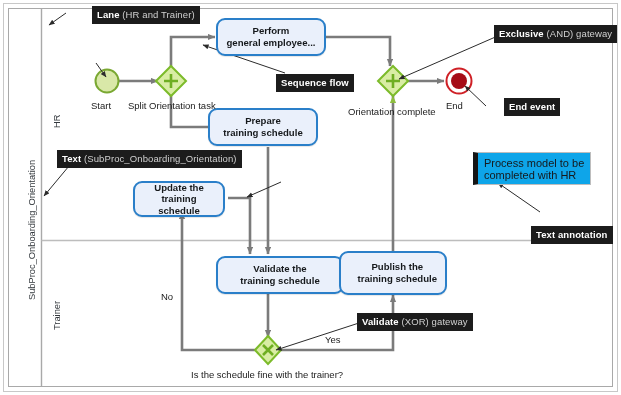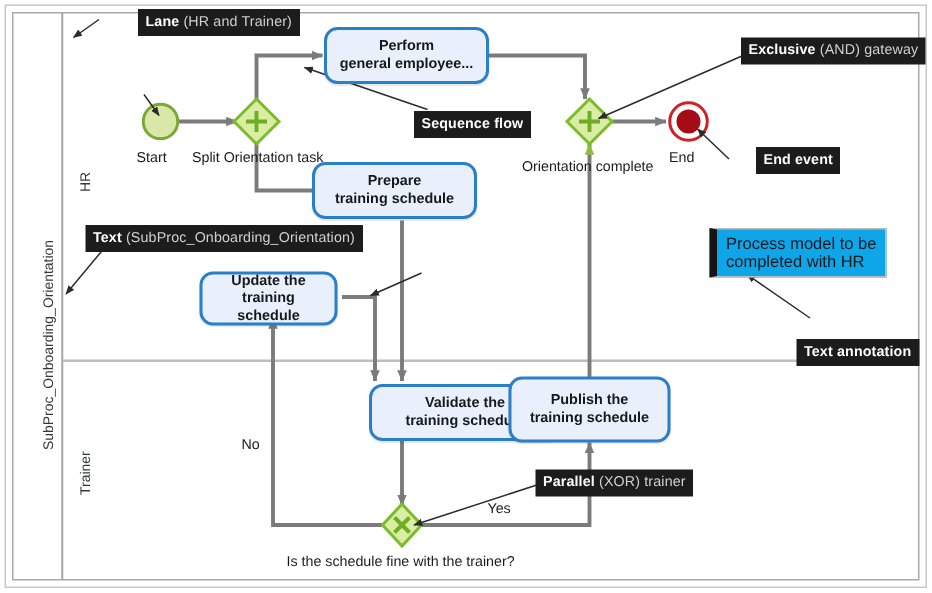--- a/index.html
+++ b/index.html
@@ -140,28 +140,28 @@
     </span>
   </div>
 
   <div class="task" style="left:133px;top:181px;width:92px;height:36px;">
     <span>
       <span>Update the</span>
       <span>training schedule</span>
     </span>
   </div>
 
-  <div class="task" style="left:216px;top:256px;width:128px;height:38px;margin-left:30px;">
+  <div class="task" style="left:216px;top:256px;width:128px;height:38px;">
     <span>
       <span>Validate the</span>
       <span>training schedule</span>
     </span>
   </div>
 
-  <div class="task" style="left:339px;top:251px;width:108px;height:44px;">
+  <div class="task" style="left:339px;top:251px;width:108px;height:44px;justify-content:flex-end;">
     <span>
       <span>Publish the</span>
       <span>training schedule</span>
     </span>
   </div>
 
   <div class="annot" style="left:473px;top:152px;width:118px;height:33px;">
     <div>Process model to be</div>
     <div>completed with HR</div>
   </div>
@@ -185,15 +185,15 @@
 
   <div class="chip" style="left:57px;top:150px;"><b>Text</b><i> (SubProc_Onboarding_Orientation)</i></div>
 
 
   <div class="chip" style="left:494px;top:25px;"><b>Exclusive</b><i> (AND) gateway</i></div>
 
   <div class="chip" style="left:480px;top:98px;margin-left:24px;"><b>End event</b><i></i></div>
 
   <div class="chip" style="left:531px;top:210px;margin-top:16px;"><b>Text annotation</b><i></i></div>
 
-  <div class="chip" style="left:357px;top:313px;"><b>Parallel</b><i> (XOR) trainer</i></div>
+  <div class="chip" style="left:357px;top:313px;"><b>Validate</b><i> (XOR) gateway</i></div>
 
 </div>
 
 </body></html>

